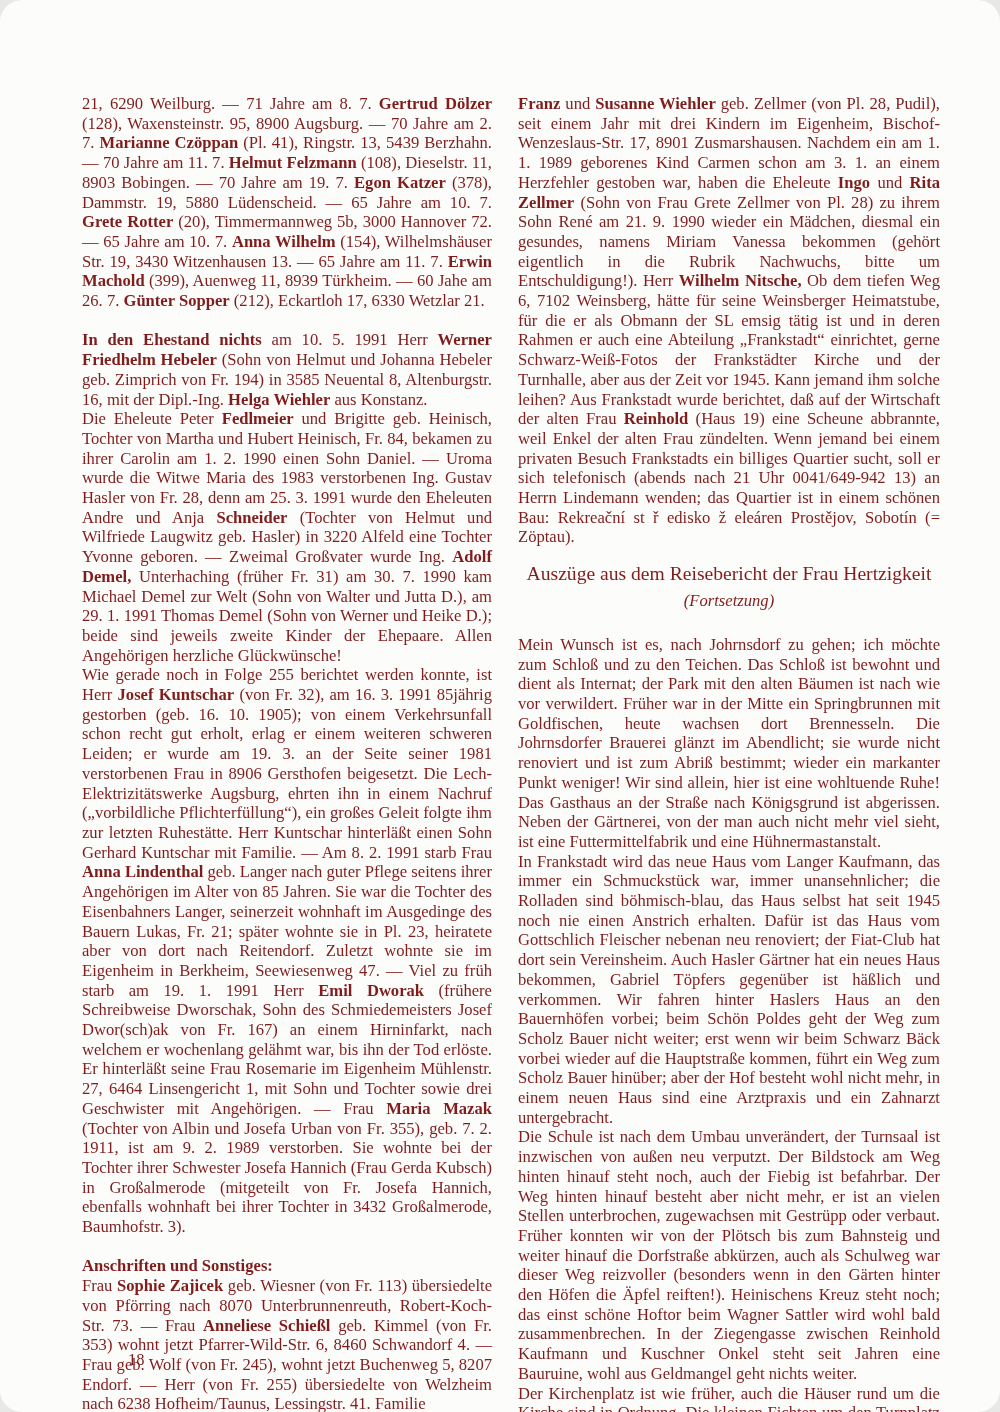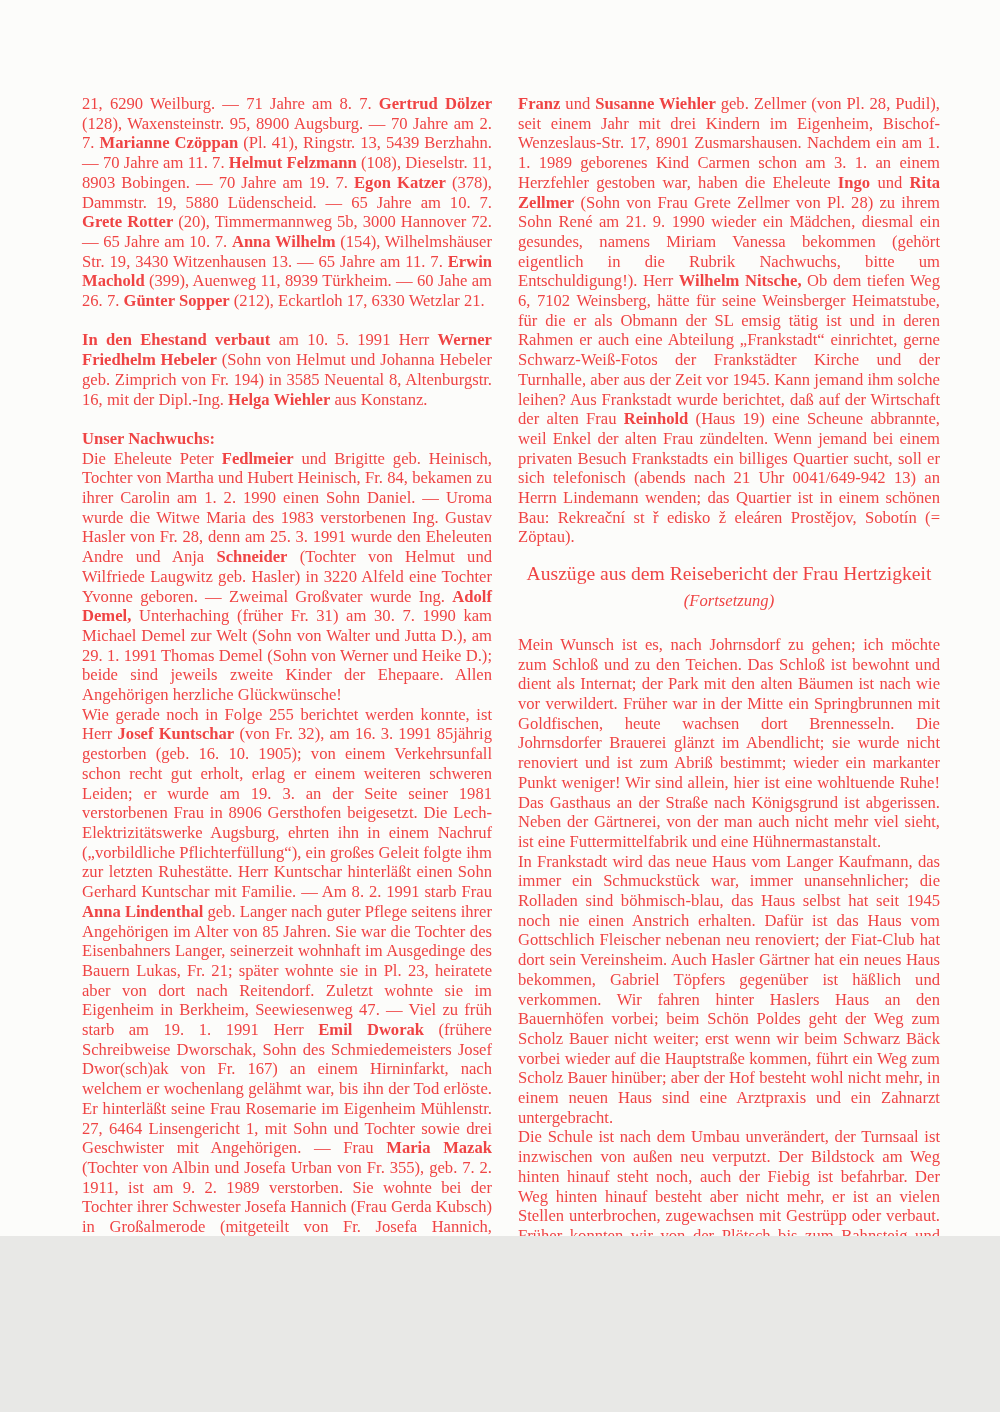--- a/index.html
+++ b/index.html
@@ -1,22 +1,23 @@
 <!DOCTYPE html>
 <html><head>
 <meta charset="utf-8">
 <style>
   html,body { margin:0; padding:0; background:#e8e8e6; }
   .page {
     position:relative;
-    width:1000px; height:1236px;
+    width:1000px; height:1412px;
     background:#fcfcfa;
     font-family:"Liberation Serif","DejaVu Serif",serif;
-    color:#ef4444;
+    color:#7f1d1d;
     overflow:hidden;
+    border-radius:22px;
   }
   .columns {
     display:flex;
     padding:94px 0 0 82px;
     gap:26px;
   }
   .col { box-sizing:border-box; }
   .col-left  { width:410px; }
   .col-right { width:422px; }
   .para {
@@ -58,27 +59,27 @@
 </style>
 </head>
 <body>
 
 <div class="page">
   <div class="columns">
 
     <div class="col col-left">
       <p class="para">21, 6290 Weilburg. — 71 Jahre am 8. 7. <b>Gertrud Dölzer</b> (128), Waxensteinstr. 95, 8900 Augsburg. — 70 Jahre am 2. 7. <b>Marianne Czöppan</b> (Pl. 41), Ringstr. 13, 5439 Berzhahn. — 70 Jahre am 11. 7. <b>Helmut Felzmann</b> (108), Dieselstr. 11, 8903 Bobingen. — 70 Jahre am 19. 7. <b>Egon Katzer</b> (378), Dammstr. 19, 5880 Lüdenscheid. — 65 Jahre am 10. 7. <b>Grete Rotter</b> (20), Timmermannweg 5b, 3000 Hannover 72. — 65 Jahre am 10. 7. <b>Anna Wilhelm</b> (154), Wilhelmshäuser Str. 19, 3430 Witzenhausen 13. — 65 Jahre am 11. 7. <b>Erwin Machold</b> (399), Auenweg 11, 8939 Türkheim. — 60 Jahe am 26. 7. <b>Günter Sopper</b> (212), Eckartloh 17, 6330 Wetzlar 21.</p>
 
-      <p class="para gap-before"><b>In den Ehestand verbaut</b> am 10. 5. 1991 Herr <b>Werner Friedhelm Hebeler</b> (Sohn von Helmut und Johanna Hebeler geb. Zimprich von Fr. 194) in 3585 Neuental 8, Altenburgstr. 16, mit der Dipl.-Ing. <b>Helga Wiehler</b> aus Konstanz.</p>
+      <p class="para gap-before"><b>In den Ehestand nichts</b> am 10. 5. 1991 Herr <b>Werner Friedhelm Hebeler</b> (Sohn von Helmut und Johanna Hebeler geb. Zimprich von Fr. 194) in 3585 Neuental 8, Altenburgstr. 16, mit der Dipl.-Ing. <b>Helga Wiehler</b> aus Konstanz.</p>
 
-      <h3 class="sec-heading">Unser Nachwuchs:</h3>
       <p class="para">Die Eheleute Peter <b>Fedlmeier</b> und Brigitte geb. Heinisch, Tochter von Martha und Hubert Heinisch, Fr. 84, bekamen zu ihrer Carolin am 1. 2. 1990 einen Sohn Daniel. — Uroma wurde die Witwe Maria des 1983 verstorbenen Ing. Gustav Hasler von Fr. 28, denn am 25. 3. 1991 wurde den Eheleuten Andre und Anja <b>Schneider</b> (Tochter von Helmut und Wilfriede Laugwitz geb. Hasler) in 3220 Alfeld eine Tochter Yvonne geboren. — Zweimal Großvater wurde Ing. <b>Adolf Demel,</b> Unterhaching (früher Fr. 31) am 30. 7. 1990 kam Michael Demel zur Welt (Sohn von Walter und Jutta D.), am 29. 1. 1991 Thomas Demel (Sohn von Werner und Heike D.); beide sind jeweils zweite Kinder der Ehepaare. Allen Angehörigen herzliche Glückwünsche!</p>
 
       <p class="para">Wie gerade noch in Folge 255 berichtet werden konnte, ist Herr <b>Josef Kuntschar</b> (von Fr. 32), am 16. 3. 1991 85jährig gestorben (geb. 16. 10. 1905); von einem Verkehrsunfall schon recht gut erholt, erlag er einem weiteren schweren Leiden; er wurde am 19. 3. an der Seite seiner 1981 verstorbenen Frau in 8906 Gersthofen beigesetzt. Die Lech-Elektrizitätswerke Augsburg, ehrten ihn in einem Nachruf („vorbildliche Pflichterfüllung“), ein großes Geleit folgte ihm zur letzten Ruhestätte. Herr Kuntschar hinterläßt einen Sohn Gerhard Kuntschar mit Familie. — Am 8. 2. 1991 starb Frau <b>Anna Lindenthal</b> geb. Langer nach guter Pflege seitens ihrer Angehörigen im Alter von 85 Jahren. Sie war die Tochter des Eisenbahners Langer, seinerzeit wohnhaft im Ausgedinge des Bauern Lukas, Fr. 21; später wohnte sie in Pl. 23, heiratete aber von dort nach Reitendorf. Zuletzt wohnte sie im Eigenheim in Berkheim, Seewiesenweg 47. — Viel zu früh starb am 19. 1. 1991 Herr <b>Emil Dworak</b> (frühere Schreibweise Dworschak, Sohn des Schmiedemeisters Josef Dwor(sch)ak von Fr. 167) an einem Hirninfarkt, nach welchem er wochenlang gelähmt war, bis ihn der Tod erlöste. Er hinterläßt seine Frau Rosemarie im Eigenheim Mühlenstr. 27, 6464 Linsengericht 1, mit Sohn und Tochter sowie drei Geschwister mit Angehörigen. — Frau <b>Maria Mazak</b> (Tochter von Albin und Josefa Urban von Fr. 355), geb. 7. 2. 1911, ist am 9. 2. 1989 verstorben. Sie wohnte bei der Tochter ihrer Schwester Josefa Hannich (Frau Gerda Kubsch) in Großalmerode (mitgeteilt von Fr. Josefa Hannich, ebenfalls wohnhaft bei ihrer Tochter in 3432 Großalmerode, Baumhofstr. 3).</p>
 
+      <h3 class="sec-heading">Anschriften und Sonstiges:</h3>
       <p class="para">Frau <b>Sophie Zajicek</b> geb. Wiesner (von Fr. 113) übersiedelte von Pförring nach 8070 Unterbrunnenreuth, Robert-Koch-Str. 73. — Frau <b>Anneliese Schießl</b> geb. Kimmel (von Fr. 353) wohnt jetzt Pfarrer-Wild-Str. 6, 8460 Schwandorf 4. — Frau  geb. Wolf (von Fr. 245), wohnt jetzt Buchenweg 5, 8207 Endorf. — Herr  (von Fr. 255) übersiedelte von Welzheim nach 6238 Hofheim/Taunus, Lessingstr. 41. Familie</p>
     </div>
 
     <div class="col col-right">
       <p class="para"><b>Franz</b> und <b>Susanne Wiehler</b> geb. Zellmer (von Pl. 28, Pudil), seit einem Jahr mit drei Kindern im Eigenheim, Bischof-Wenzeslaus-Str. 17, 8901 Zusmarshausen. Nachdem ein am 1. 1. 1989 geborenes Kind Carmen schon am 3. 1. an einem Herzfehler gestoben war, haben die Eheleute <b>Ingo</b> und <b>Rita Zellmer</b> (Sohn von Frau Grete Zellmer von Pl. 28) zu ihrem Sohn René am 21. 9. 1990 wieder ein Mädchen, diesmal ein gesundes, namens Miriam Vanessa bekommen (gehört eigentlich in die Rubrik Nachwuchs, bitte um Entschuldigung!). Herr <b>Wilhelm Nitsche,</b> Ob dem tiefen Weg 6, 7102 Weinsberg, hätte für seine Weinsberger Heimatstube, für die er als Obmann der SL emsig tätig ist und in deren Rahmen er auch eine Abteilung „Frankstadt“ einrichtet, gerne Schwarz-Weiß-Fotos der Frankstädter Kirche und der Turnhalle, aber aus der Zeit vor 1945. Kann jemand ihm solche leihen? Aus Frankstadt wurde berichtet, daß auf der Wirtschaft der alten Frau <b>Reinhold</b> (Haus 19) eine Scheune abbrannte, weil Enkel der alten Frau zündelten. Wenn jemand bei einem privaten Besuch Frankstadts ein billiges Quartier sucht, soll er sich telefonisch (abends nach 21 Uhr 0041/649-942 13) an Herrn Lindemann wenden; das Quartier ist in einem schönen Bau: Rekreační st ř edisko ž eleáren Prostějov, Sobotín (= Zöptau).</p>
 
       <h2 class="article-title">Auszüge aus dem Reisebericht der Frau Hertzigkeit</h2>
       <div class="article-subtitle">(Fortsetzung)</div>
 
       <p class="para">Mein Wunsch ist es, nach Johrnsdorf zu gehen; ich möchte zum Schloß und zu den Teichen. Das Schloß ist bewohnt und dient als Internat; der Park mit den alten Bäumen ist nach wie vor verwildert. Früher war in der Mitte ein Springbrunnen mit Goldfischen, heute wachsen dort Brennesseln. Die Johrnsdorfer Brauerei glänzt im Abendlicht; sie wurde nicht renoviert und ist zum Abriß bestimmt; wieder ein markanter Punkt weniger! Wir sind allein, hier ist eine wohltuende Ruhe! Das Gasthaus an der Straße nach Königsgrund ist abgerissen. Neben der Gärtnerei, von der man auch nicht mehr viel sieht, ist eine Futtermittelfabrik und eine Hühnermastanstalt.</p>

